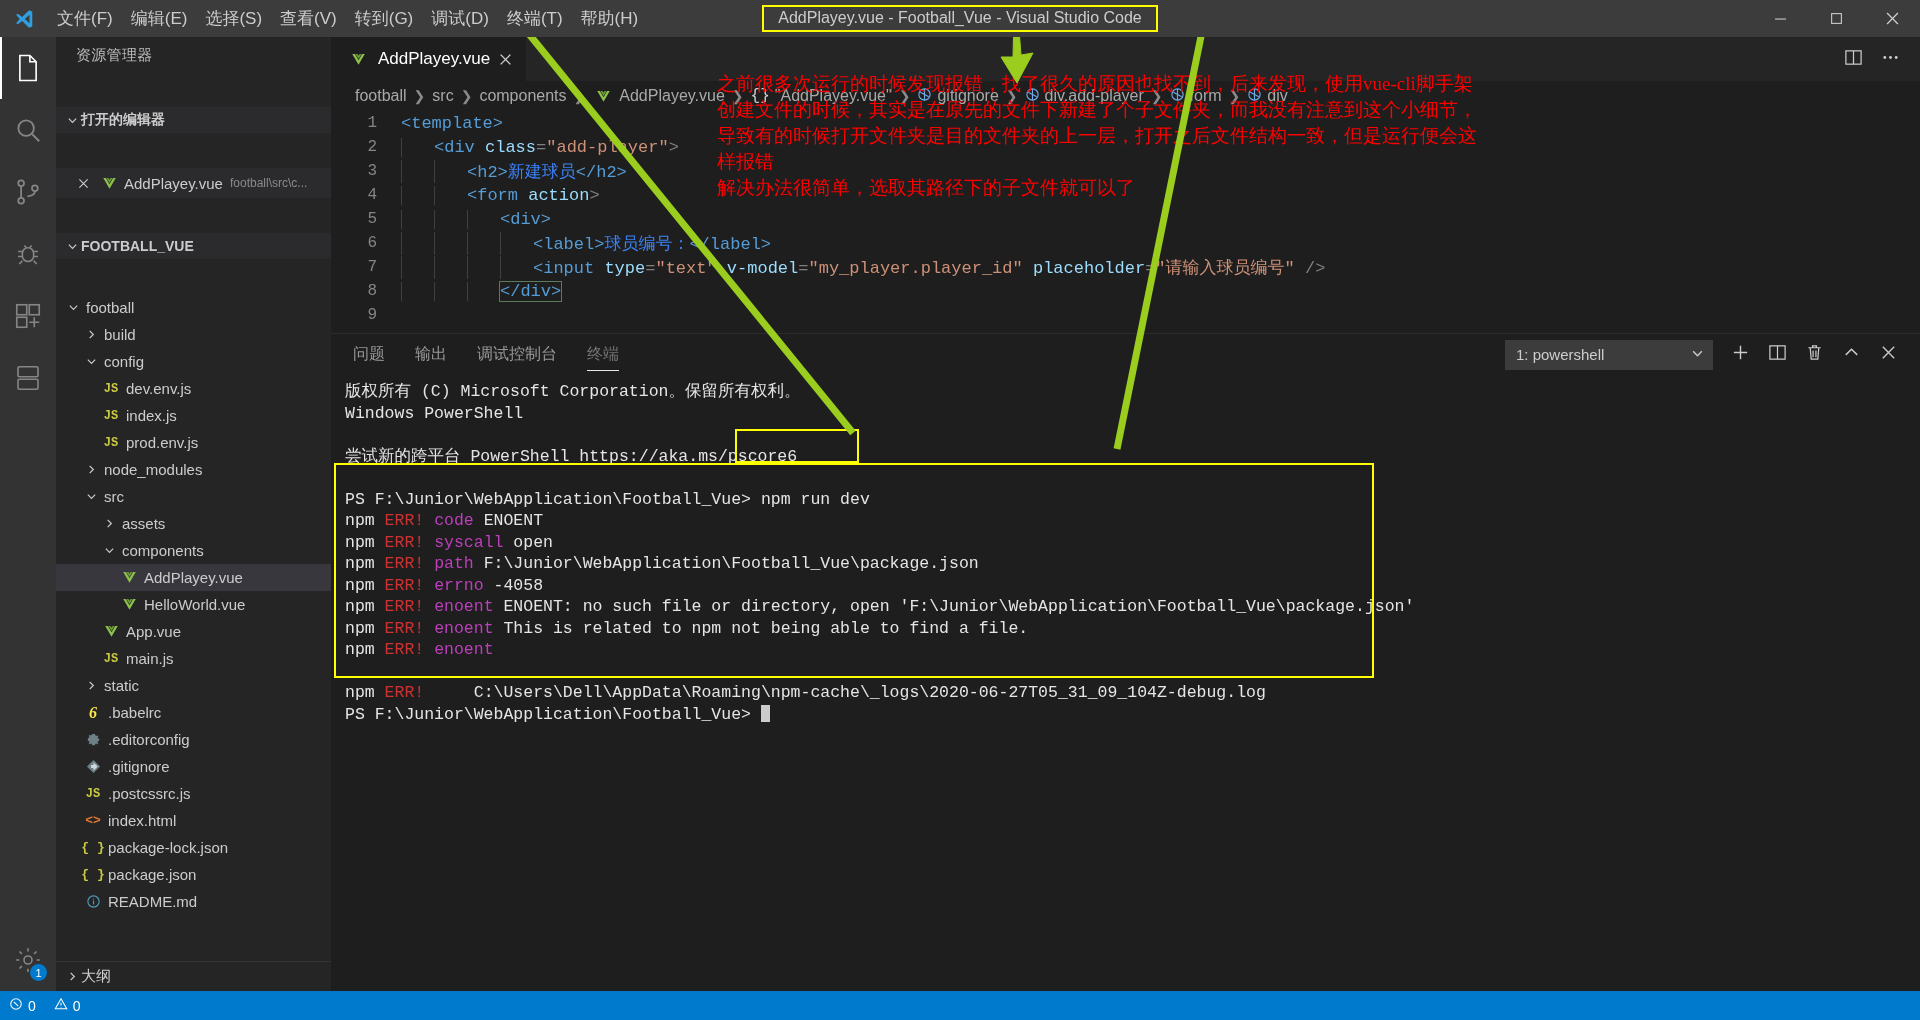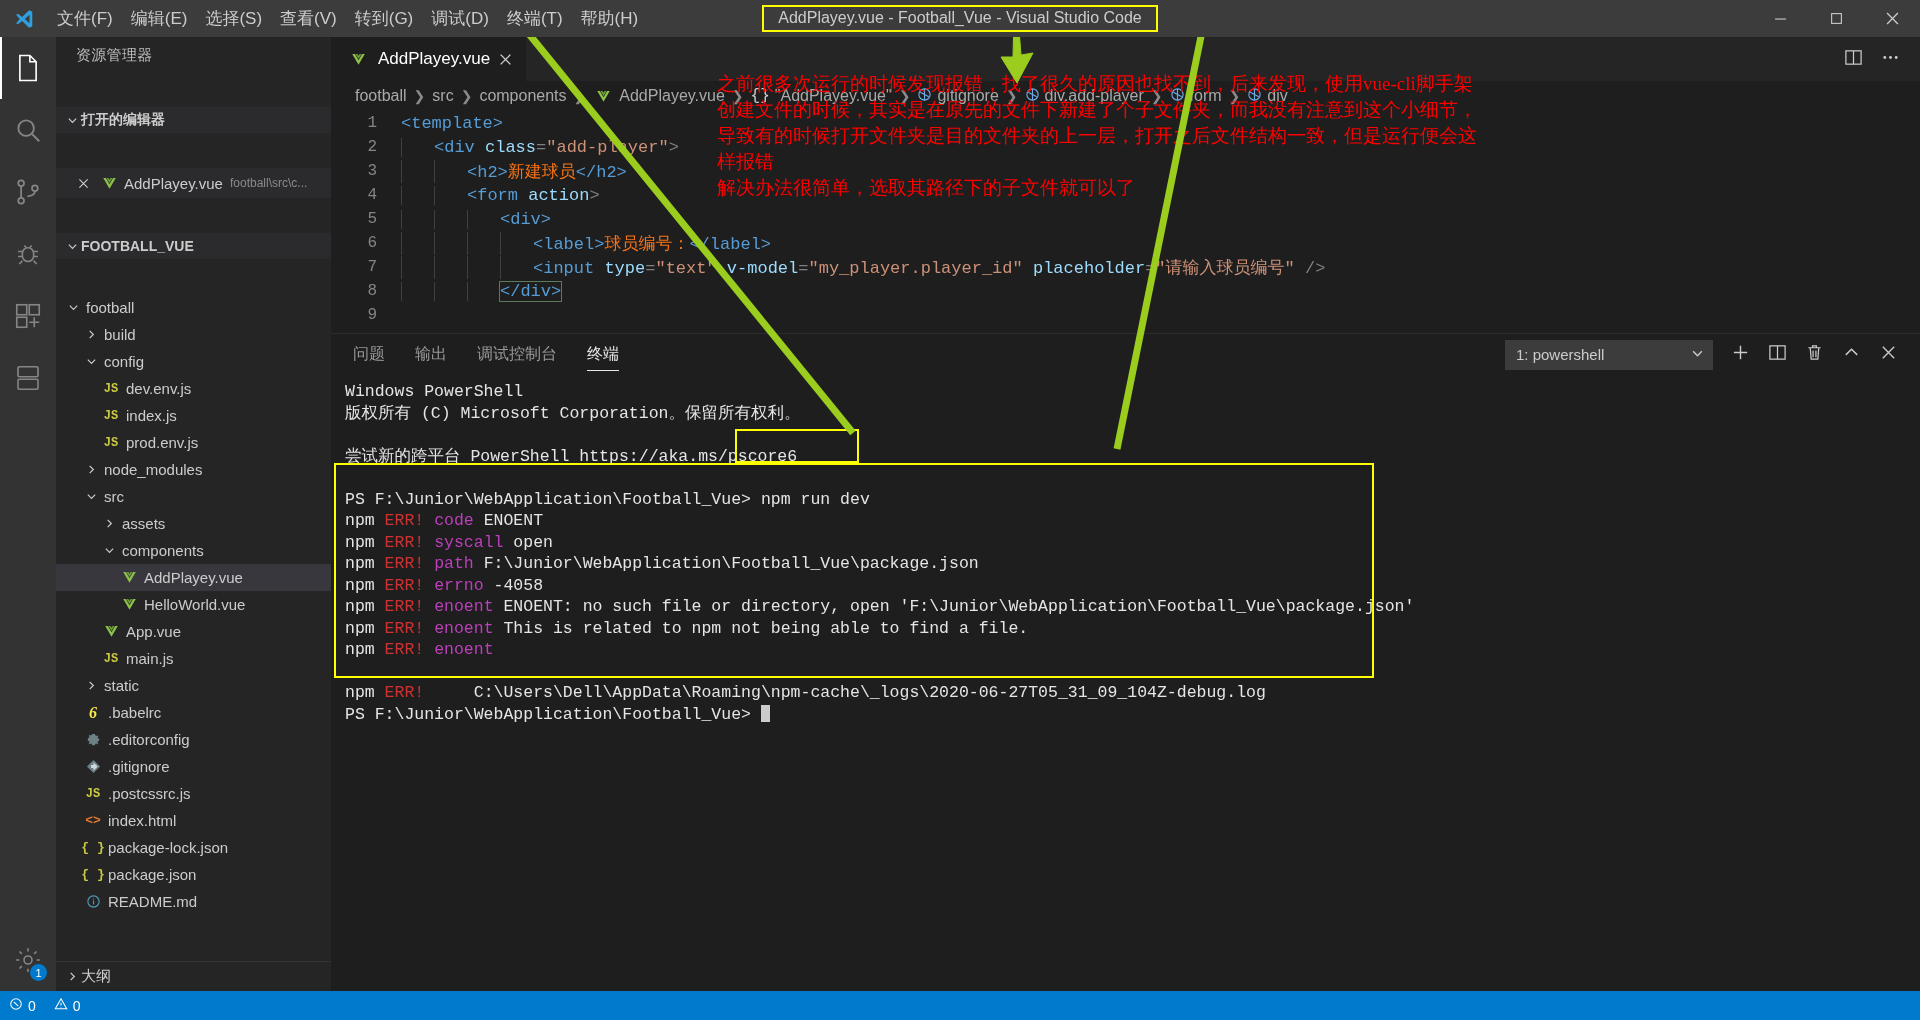--- a/index.html
+++ b/index.html
@@ -140,28 +140,28 @@
     flex: 0 0 56px;
   }
   .code-text { position: relative; padding-left: 14px; }
   .indent-guide {
     position: absolute; top: 0; bottom: 0; width: 1px; background: #404040;
   }
   .tk-tag { color: #569cd6; }
   .tk-punc { color: #808080; }
   .tk-attr { color: #9cdcfe; }
   .tk-str { color: #ce9178; }
-  .tk-txt { color: #f97316; }
+  .tk-txt { color: #3b82f6; }
   .cursor-box { outline: 1px solid #5a7a5a; }
 
   
   .panel { flex: 1 1 auto; background: #1e1e1e; display: flex; flex-direction: column; min-height: 0; border-top: 1px solid #2b2b2b;}
   .panel-tabs { height: 41px; display: flex; align-items: center; padding-left: 22px; gap: 30px; position: relative; }
   .ptab { font-size: 16px; color: #989898; height: 41px; display: flex; align-items: center; position: relative; }
-  .ptab.active { color: #e5e5e5; }
+  .ptab.active { color: #737373; }
   .ptab.active::after {
     content: ""; position: absolute; left: 0; right: 0; bottom: 4px; height: 1px; background: #e7e7e7;
   }
   .panel-actions { margin-left: auto; display: flex; align-items: center; gap: 18px; padding-right: 22px; color: #cccccc; }
   .panel-actions svg { width: 19px; height: 19px; }
   .term-select {
     display: flex; align-items: center; justify-content: space-between;
     width: 208px; height: 30px; background: #3c3c3c; border: 1px solid #3c3c3c;
     color: #cccccc; font-size: 15px; padding: 0 8px 0 10px;
   }
@@ -672,22 +672,22 @@
                 </svg>
             </span>
             <span>
               <svg viewBox="0 0 20 20" fill="none" stroke="#cccccc" stroke-width="1.4">
                   <path d="M4 4 16 16M16 4 4 16"></path>
                 </svg>
             </span>
           </div>
         </div>
         <div class="terminal" id="terminal">
+            <div class="t-line"><span class="t-white">版权所有 (C) Microsoft Corporation。保留所有权利。</span></div>
             <div class="t-line"><span class="t-white">Windows PowerShell</span></div>
-            <div class="t-line"><span class="t-white">版权所有 (C) Microsoft Corporation。保留所有权利。</span></div>
             <div class="t-line"><span class="t-white"></span></div>
             <div class="t-line"><span class="t-white">尝试新的跨平台 PowerShell https://aka.ms/pscore6</span></div>
             <div class="t-line"><span class="t-white"></span></div>
             <div class="t-line"><span class="t-white">PS F:\Junior\WebApplication\Football_Vue&gt; </span><span class="t-white">npm run dev</span></div>
             <div class="t-line"><span class="t-white">npm </span><span class="t-red">ERR! </span><span class="t-mag">code </span><span class="t-white">ENOENT</span></div>
             <div class="t-line"><span class="t-white">npm </span><span class="t-red">ERR! </span><span class="t-mag">syscall </span><span class="t-white">open</span></div>
             <div class="t-line"><span class="t-white">npm </span><span class="t-red">ERR! </span><span class="t-mag">path </span><span class="t-white">F:\Junior\WebApplication\Football_Vue\package.json</span></div>
             <div class="t-line"><span class="t-white">npm </span><span class="t-red">ERR! </span><span class="t-mag">errno </span><span class="t-white">-4058</span></div>
             <div class="t-line"><span class="t-white">npm </span><span class="t-red">ERR! </span><span class="t-mag">enoent </span><span class="t-white">ENOENT: no such file or directory, open 'F:\Junior\WebApplication\Football_Vue\package.json'</span></div>
             <div class="t-line"><span class="t-white">npm </span><span class="t-red">ERR! </span><span class="t-mag">enoent </span><span class="t-white">This is related to npm not being able to find a file.</span></div>

